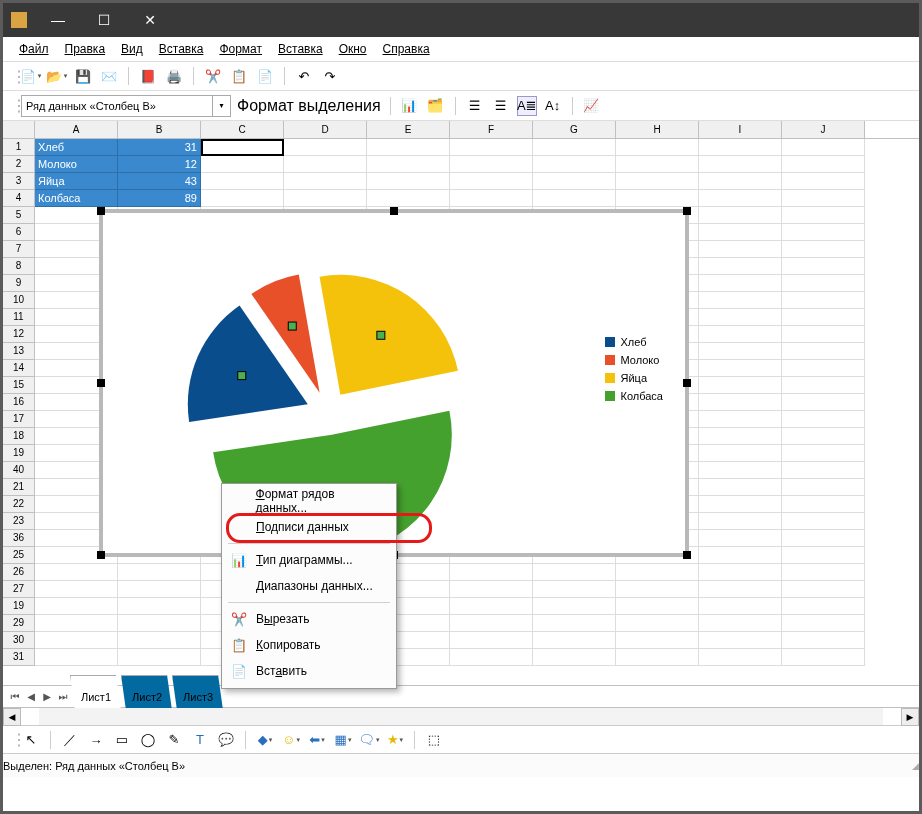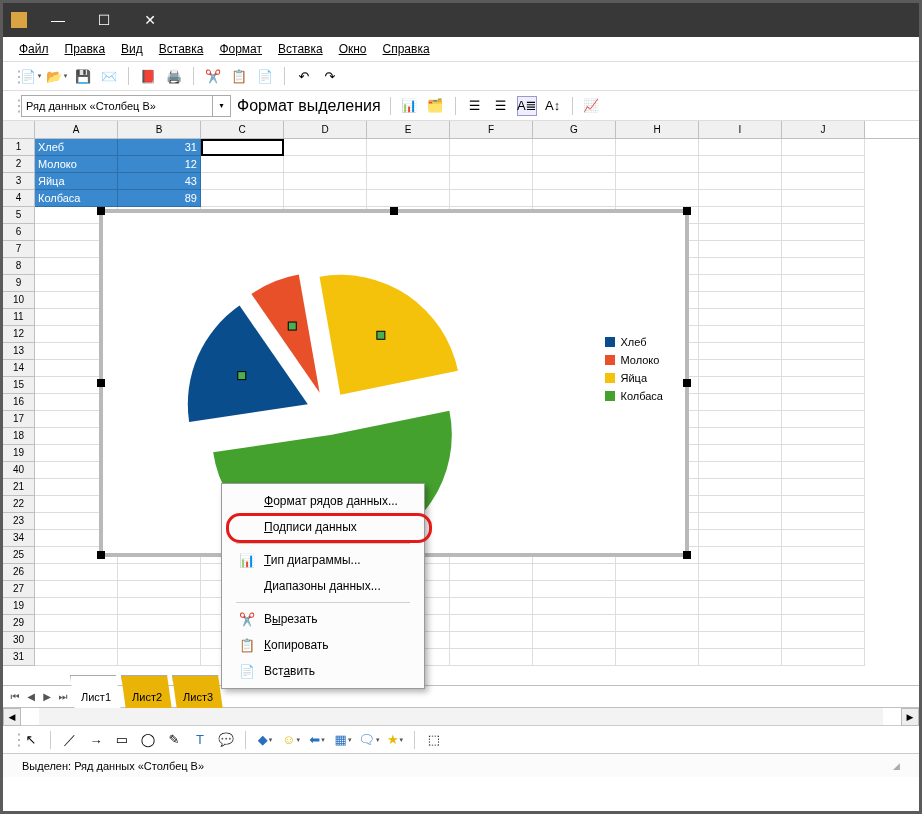--- a/index.html
+++ b/index.html
@@ -40,36 +40,36 @@
   .ch-br { right: -6px; bottom: -6px; }
   .ch-t  { left: 50%; top: -6px; transform: translateX(-50%);}
   .ch-b  { left: 50%; bottom: -6px; transform: translateX(-50%);}
   .ch-l  { top: 50%; left: -6px; transform: translateY(-50%);}
   .ch-r  { top: 50%; right: -6px; transform: translateY(-50%);}
   .pie-svg { position: absolute; left: 40px; top: 10px; }
   .seg-handle { fill: #4caf50; stroke: #000; stroke-width:1; }
   .legend { position: absolute; right: 22px; top: 120px; font-size: 11px; }
   .legend-row { display: flex; align-items: center; gap: 6px; height: 18px; }
   .legend-sw { width: 10px; height: 10px; }
-  .context-menu { position: absolute; left: 218px; top: 480px; width: 204px; background: #fcfcfc; border: 1px solid #9a9a9a; box-shadow: 3px 3px 6px rgba(0,0,0,.3); padding: 4px 8px; }
+  .context-menu { position: absolute; left: 218px; top: 480px; width: 176px; background: #fcfcfc; border: 1px solid #9a9a9a; box-shadow: 3px 3px 6px rgba(0,0,0,.3); padding: 4px 0; }
   .context-menu .cm-item { display: flex; align-items: center; gap: 8px; height: 26px; font-size: 12px; padding: 0 10px 0 8px; }
   .context-menu .cm-icon { width: 18px; display:inline-flex; justify-content:center; font-size:13px; }
   .context-menu .cm-sep { height: 1px; background: #d0d0d0; margin: 3px 6px; }
   .cm-highlight { position: absolute; left: 223px; top: 510px; width: 206px; height: 30px; border: 3px solid #e61919; border-radius: 14px; }
   .sheet-tabs { height: 22px; display: flex; align-items: center; border-top: 1px solid #c0c0c0; padding-left: 4px; background:#fff; }
   .st-nav { display:flex; gap:0; }
   .st-nav span { width: 16px; font-size: 10px; text-align:center; color:#555; }
   .tab { font-size: 11px; padding: 15px 10px; border: 1px solid #aaa; border-bottom: none; margin-left: -1px; background: #fff; clip-path: polygon(0 0, calc(100% - 6px) 0, 100% 100%, 6px 100%); }
   .tab.active { background: #fff; font-weight: normal; }
-  .tab.inactive { background: #eab308; }
+  .tab.inactive { background: #0369a1; }
   .hscroll { height: 18px; display:flex; border-top:1px solid #c0c0c0; }
   .scroll-track { flex:1; background:#f3f3f3; position:relative; margin:0 18px; }
   .scroll-btn { width:18px; height:18px; background:#eee; border:1px solid #bbb; font-size:9px; display:flex; align-items:center; justify-content:center; }
   .draw-toolbar { height: 28px; display: flex; align-items: center; gap: 6px; padding: 2px 8px; border-top: 1px solid #ccc; }
-  .statusbar { height: 24px; background: #fbfbfb; border-top: 1px solid #ccc; font-size: 11px; padding: 3px 19px; display:flex; align-items:center; }
+  .statusbar { height: 24px; background: #fbfbfb; border-top: 1px solid #ccc; font-size: 11px; padding: 3px 0; display:flex; align-items:center; }
   .statusbar .grip { margin-left:auto; color:#aaa; font-size:9px; }
 </style>
 </head>
 <body>
 
 <div class="frame">
 
   <div class="titlebar">
     <div class="app-icon"></div>
     <div class="win-btns">
@@ -437,21 +437,21 @@
           <div class="cell"></div>
           <div class="cell"></div>
           <div class="cell"></div>
           <div class="cell"></div>
           <div class="cell"></div>
           <div class="cell"></div>
           <div class="cell"></div>
           <div class="cell"></div>
         </div>
       <div class="row">
-          <div class="row-hdr">34</div>
+          <div class="row-hdr">36</div>
           <div class="cell"></div>
           <div class="cell"></div>
           <div class="cell"></div>
           <div class="cell"></div>
           <div class="cell"></div>
           <div class="cell"></div>
           <div class="cell"></div>
           <div class="cell"></div>
           <div class="cell"></div>
           <div class="cell"></div>

